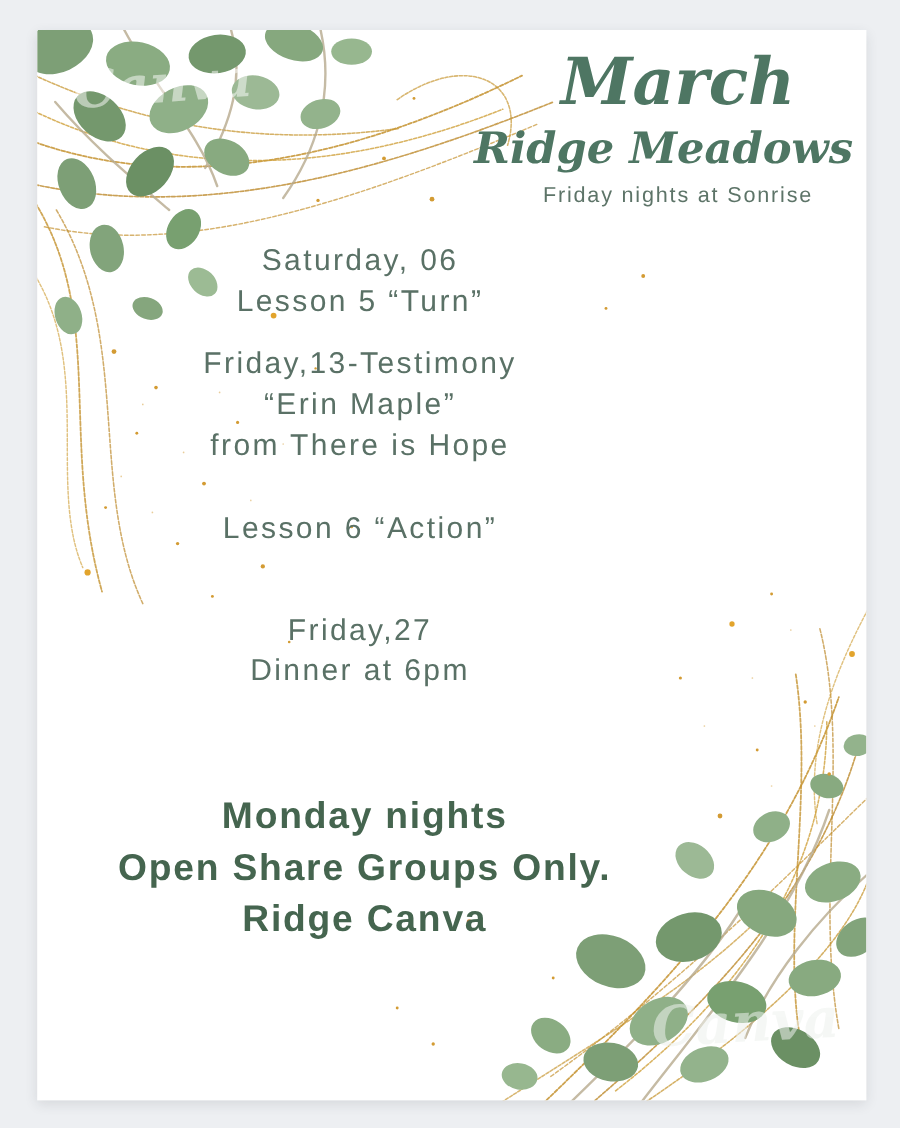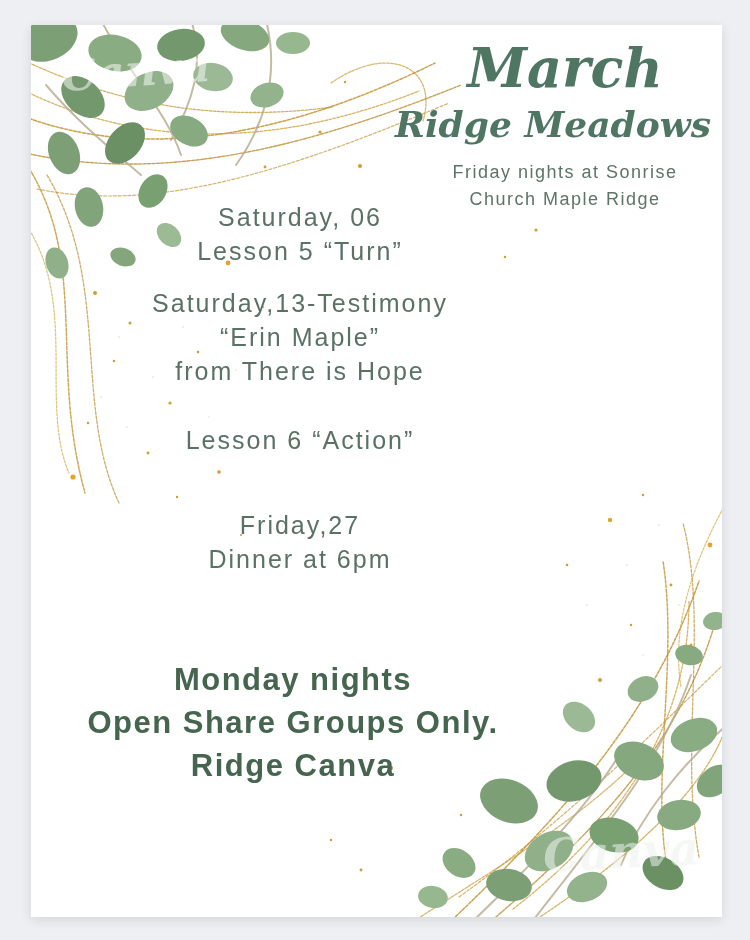--- a/index.html
+++ b/index.html
@@ -37,33 +37,33 @@
   .header{position:absolute;left:364px;top:12px;width:340px;text-align:center;}
   .title{
     font-family:"DejaVu Serif", serif;font-style:italic;font-weight:bold;
     font-size:54px;line-height:62px;color:var(--title-green);
   }
   .subtitle{
     font-family:"DejaVu Serif", serif;font-style:italic;font-weight:bold;
     font-size:36px;line-height:50px;color:var(--title-green);
     white-space:nowrap;
   }
-  .tagline{margin-top:10px;font-size:18px;line-height:27px;letter-spacing:1.5px;color:#5d7468;}
+  .tagline{margin-top:0;font-size:18px;line-height:27px;letter-spacing:1.5px;color:#5d7468;}
 
   .schedule-block{
     position:absolute;left:49px;width:440px;text-align:center;
     font-size:25px;line-height:34px;letter-spacing:2px;color:var(--body-green);
   }
   .blk-1{top:175px;}
   .blk-2{top:261px;}
   .blk-3{top:398px;}
   .blk-4{top:483px;text-align:center;}
 
   .footer{
-    position:absolute;left:16px;top:633px;width:492px;text-align:center;
+    position:absolute;left:27px;top:633px;width:492px;text-align:center;
     font-size:31px;line-height:43px;letter-spacing:1.5px;font-weight:bold;
     color:var(--bold-green);
   }
 </style>
 </head>
 <body>
 
 <div class="stage">
   <div class="card">
 
@@ -198,31 +198,30 @@
     </svg>
 
     <div class="wm wm-tl">Canva</div>
     <div class="wm wm-br">Canva</div>
 
     <header class="header">
       <div class="title">March</div>
       <div class="subtitle">Ridge Meadows CR</div>
       <div class="tagline">
         <div>Friday nights at Sonrise</div>
-        <div>Church Maple Ridge</div>
       </div>
     </header>
 
     <section class="schedule-block blk-1">
       <div>Saturday, 06</div>
       <div>Lesson 5 “Turn”</div>
     </section>
 
     <section class="schedule-block blk-2">
-      <div>Saturday,13-Testimony</div>
+      <div>Friday,13-Testimony</div>
       <div>“Erin Maple”</div>
       <div>from There is Hope</div>
     </section>
 
     <section class="schedule-block blk-3">
       <div>Lesson 6 “Action”</div>
     </section>
 
     <section class="schedule-block blk-4">
       <div>Friday,27</div>

